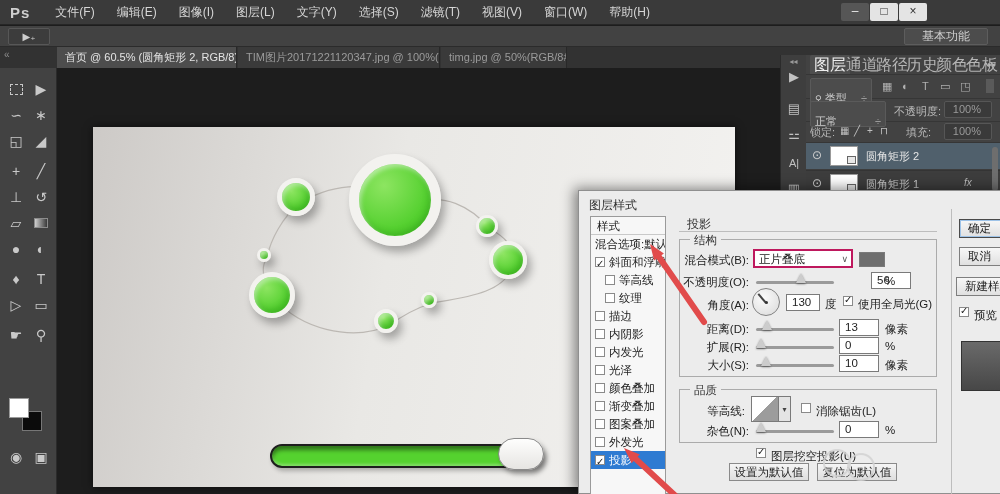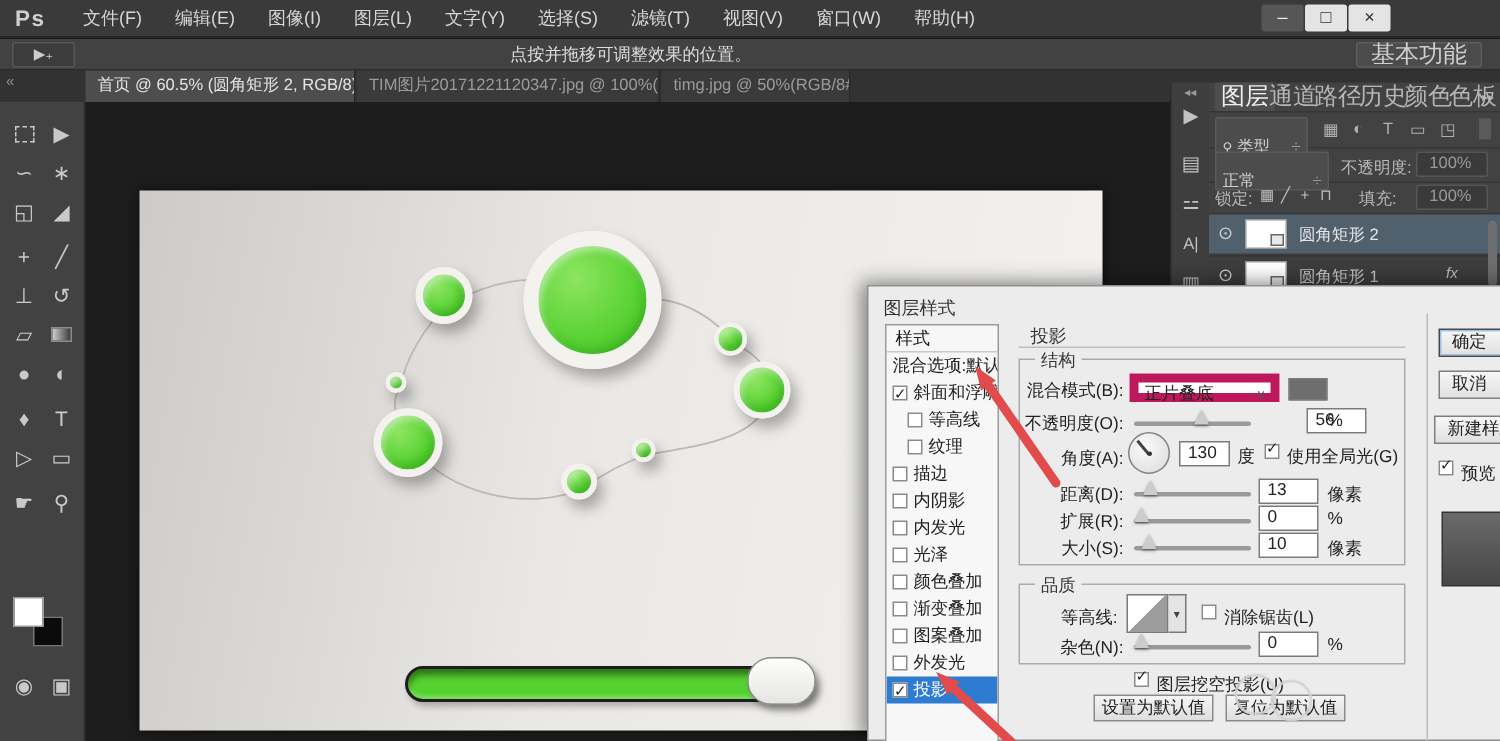--- a/index.html
+++ b/index.html
@@ -8,21 +8,21 @@
   #app { position:relative; width:1000px; height:494px; overflow:hidden; background:#1d1d1d; }
   .abs { position:absolute; }
 
   
   .menubar { position:absolute; left:0; top:0; width:1000px; height:25px; background:#3a3a3a; border-bottom:1px solid #262626; display:flex; align-items:center; color:#d6d6d6; font-size:12px; }
   .ps-logo { font-size:15px; font-weight:bold; color:#cfcfcf; padding:0 14px 0 10px; letter-spacing:1px; }
   .menu-item { padding:0 11px; line-height:25px; cursor:default; }
   .winctl { position:absolute; top:3px; height:18px; width:28px; text-align:center; line-height:17px; font-size:12px; border-radius:2px; }
   .optionsbar { position:absolute; left:0; top:26px; width:1000px; height:21px; background:#424242; border-bottom:1px solid #2b2b2b; color:#dedede; font-size:11.5px; }
   .toolpreset { position:absolute; left:8px; top:2px; width:42px; height:17px; border:1px solid #575757; border-radius:2px; color:#cdcdcd; font-size:10px; line-height:15px; text-align:center; background:#3c3c3c; }
-  .workspace-btn { position:absolute; right:12px; top:2px; width:84px; height:17px; background:#4c4c4c; border:1px solid #5d5d5d; border-radius:2px; font-size:16px; color:#cfcfcf; line-height:15px; text-align:center; }
+  .workspace-btn { position:absolute; right:12px; top:2px; width:84px; height:17px; background:#4c4c4c; border:1px solid #5d5d5d; border-radius:2px; font-size:12px; color:#cfcfcf; line-height:15px; text-align:center; }
   .tabbar { position:absolute; left:0; top:47px; width:1000px; height:21px; background:#323232; font-size:11px; color:#9b9b9b; }
   .doctab { position:absolute; top:0; height:21px; line-height:21px; padding:0 8px; background:#3a3a3a; border-right:1px solid #282828; white-space:nowrap; overflow:hidden; }
   .doctab.active { background:#4d4d4d; color:#e4e4e4; }
 
   
   .toolbar { position:absolute; left:0; top:68px; width:57px; height:426px; background:#424242; border-right:1px solid #2b2b2b; }
   .tool { position:absolute; width:22px; height:22px; color:#c9c9c9; font-size:14px; text-align:center; line-height:22px; }
   .marquee-shape { width:13px; height:11px; border:1px dashed #c9c9c9; margin:6px auto; }
   .grad-shape { width:14px; height:10px; margin:6px auto; background:linear-gradient(to right,#cfcfcf,#3a3a3a); border:1px solid #8c8c8c; }
   .swatch-fg { position:absolute; left:9px; top:330px; width:20px; height:20px; background:#ffffff; border:1px solid #9a9a9a; z-index:2; }
@@ -56,21 +56,21 @@
   .sl-header { height:18px; line-height:18px; padding-left:6px; font-size:11.5px; color:#222; border-bottom:1px solid #c9c9c9; }
   .sl-row { height:18px; line-height:18px; padding-left:4px; display:flex; align-items:center; white-space:nowrap; }
   .sl-row.indent { padding-left:14px; }
   .sl-row.sel { background:#2e7bd2; color:#fff; }
   .cb { display:inline-block; width:10px; height:10px; background:#fff; border:1px solid #8a8a8a; margin-right:4px; position:relative; flex:0 0 auto; }
   .cb.on::after { content:"✓"; position:absolute; left:0px; top:-3px; font-size:10px; color:#222; }
   .sl-row.sel .cb.on::after { color:#222; }
   .fieldset { position:absolute; border:1px solid #ababab; }
   .legend { position:absolute; top:-7px; left:10px; background:#ececec; padding:0 4px; font-size:11.5px; color:#333; }
   .flabel { position:absolute; text-align:right; color:#222; }
-  .combo { position:absolute; height:19px; background:#fff; border:6px solid #be185d; line-height:17px; padding:0 4px; }
+  .combo { position:absolute; height:19px; background:#fff; border:2px solid #be185d; line-height:17px; padding:0 4px; }
   .combo .arr { position:absolute; right:3px; top:0; color:#555; font-size:9px; line-height:17px; }
   .valbox { position:absolute; width:40px; height:17px; background:#fff; border:1px solid #7a7a7a; line-height:15px; padding-left:5px; }
   .track { position:absolute; height:3px; background:#9a9a9a; border-radius:2px; }
   .sh { position:absolute; top:-8px; width:0; height:0; border-left:5px solid transparent; border-right:5px solid transparent; border-bottom:10px solid #cccccc; filter:drop-shadow(0 1px 1px rgba(0,0,0,.45)); }
   .dial { position:absolute; width:28px; height:28px; border-radius:50%; border:1px solid #828282; background:radial-gradient(circle at 40% 35%, #fbfbfb, #d9d9d9); }
   .needle { position:absolute; left:13px; top:12.5px; width:12px; height:2px; background:#444; transform-origin:0 50%; transform:rotate(-130deg); }
   .dot { position:absolute; left:12px; top:12px; width:3px; height:3px; background:#333; border-radius:50%; }
   .contour-thumb { position:absolute; width:28px; height:26px; border:1px solid #7a7a7a; background:linear-gradient(135deg,#ffffff 49.5%,#9c9c9c 50%); }
   .contour-arr { position:absolute; width:12px; height:26px; border:1px solid #7a7a7a; border-left:none; background:#e4e4e4; font-size:8px; text-align:center; line-height:26px; color:#444; }
   .dbtn { position:absolute; height:18px; background:linear-gradient(#f5f5f5,#dedede); border:1px solid #8a8a8a; text-align:center; line-height:16px; font-size:11.5px; color:#222; }
@@ -100,21 +100,20 @@
     <span class="menu-item">视图(V)</span>
     <span class="menu-item">窗口(W)</span>
     <span class="menu-item">帮助(H)</span>
     <span class="winctl" style="right:131px; background:#565656; color:#eee;">–</span>
     <span class="winctl" style="right:102px; background:#e4e4e4; color:#333;">□</span>
     <span class="winctl" style="right:73px; background:#e4e4e4; color:#333;">×</span>
   </div>
 
   <div class="optionsbar">
     <span class="toolpreset">▶₊</span>
-    <span class="abs" style="left:340px; top:3px;">点按并拖移可调整效果的位置。</span>
     <span class="workspace-btn">基本功能</span>
   </div>
 
   <div class="tabbar">
     <span class="abs" style="left:4px; top:2px; color:#8d8d8d; font-size:10px;">«</span>
     <div class="doctab active" style="left:57px; width:180px;">
       <span>首页 @ 60.5% (圆角矩形 2, RGB/8) *</span>
     </div>
     <div class="doctab" style="left:238px; width:202px;">
       <span>TIM图片20171221120347.jpg @ 100%(RGB/8#)</span>

